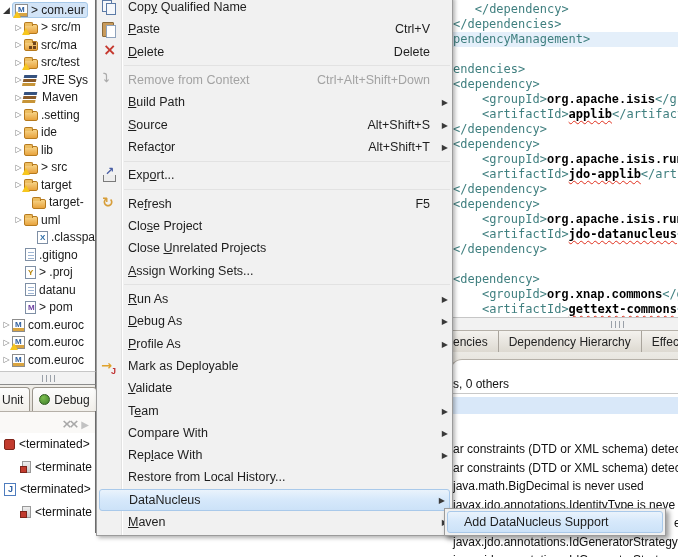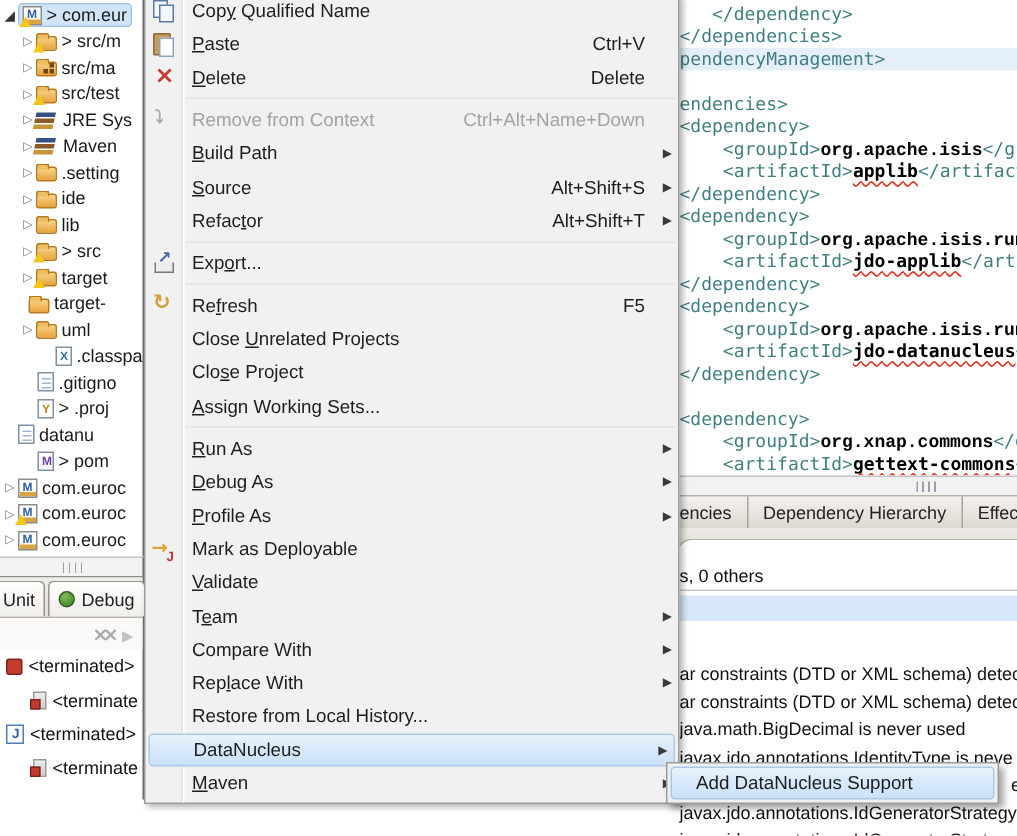--- a/index.html
+++ b/index.html
@@ -187,21 +187,21 @@
         <div class="tlabel">&gt; src</div>
       </div>
     </div>
     <div class="trow" style="padding-left: 13px;">
       <div class="exp">▷</div>
       <div class="twrap">
         <div class="tic folder-warning-icon"></div>
         <div class="tlabel">target</div>
       </div>
     </div>
-    <div class="trow" style="padding-left: 8px;">
+    <div class="trow" style="padding-left: 21px;">
       <div class="exp"></div>
       <div class="twrap">
         <div class="tic folder-icon"></div>
         <div class="tlabel">target-</div>
       </div>
     </div>
     <div class="trow" style="padding-left: 13px;">
       <div class="exp">▷</div>
       <div class="twrap">
         <div class="tic folder-icon"></div>
@@ -222,21 +222,21 @@
         <div class="tlabel">.gitigno</div>
       </div>
     </div>
     <div class="trow" style="padding-left: 13px;">
       <div class="exp"></div>
       <div class="twrap">
         <div class="tic project-file-icon"></div>
         <div class="tlabel">&gt; .proj</div>
       </div>
     </div>
-    <div class="trow" style="">
+    <div class="trow" style="padding-left: 13px;">
       <div class="exp"></div>
       <div class="twrap">
         <div class="tic file-icon"></div>
         <div class="tlabel">datanu</div>
       </div>
     </div>
     <div class="trow" style="padding-left: 13px;">
       <div class="exp"></div>
       <div class="twrap">
         <div class="tic maven-file-icon"></div>
@@ -367,21 +367,21 @@
     </div>
     <div class="mi">
       <div class="mic delete-icon"></div>
       <div class="mlabel"><span class="mn">D</span>elete</div>
       <div class="msc">Delete</div>
     </div>
     <div class="msep"></div>
     <div class="mi dis">
       <div class="mic remove-context-icon"></div>
       <div class="mlabel">Remove from Context</div>
-      <div class="msc">Ctrl+Alt+Name+Down</div>
+      <div class="msc">Ctrl+Alt+Shift+Down</div>
     </div>
     <div class="mi">
       <div class="mlabel"><span class="mn">B</span>uild Path</div>
       <div class="marr">▶</div>
     </div>
     <div class="mi">
       <div class="mlabel"><span class="mn">S</span>ource</div>
       <div class="msc">Alt+Shift+S</div>
       <div class="marr">▶</div>
     </div>
@@ -395,24 +395,24 @@
       <div class="mic export-icon"></div>
       <div class="mlabel">Exp<span class="mn">o</span>rt...</div>
     </div>
     <div class="msep"></div>
     <div class="mi">
       <div class="mic refresh-icon"></div>
       <div class="mlabel">Re<span class="mn">f</span>resh</div>
       <div class="msc">F5</div>
     </div>
     <div class="mi">
+      <div class="mlabel">Clo<span class="mn">s</span>e Project</div>
+    </div>
+    <div class="mi">
       <div class="mlabel">Close <span class="mn">U</span>nrelated Projects</div>
-    </div>
-    <div class="mi">
-      <div class="mlabel">Clo<span class="mn">s</span>e Project</div>
     </div>
     <div class="mi">
       <div class="mlabel"><span class="mn">A</span>ssign Working Sets...</div>
     </div>
     <div class="msep"></div>
     <div class="mi">
       <div class="mlabel"><span class="mn">R</span>un As</div>
       <div class="marr">▶</div>
     </div>
     <div class="mi">

